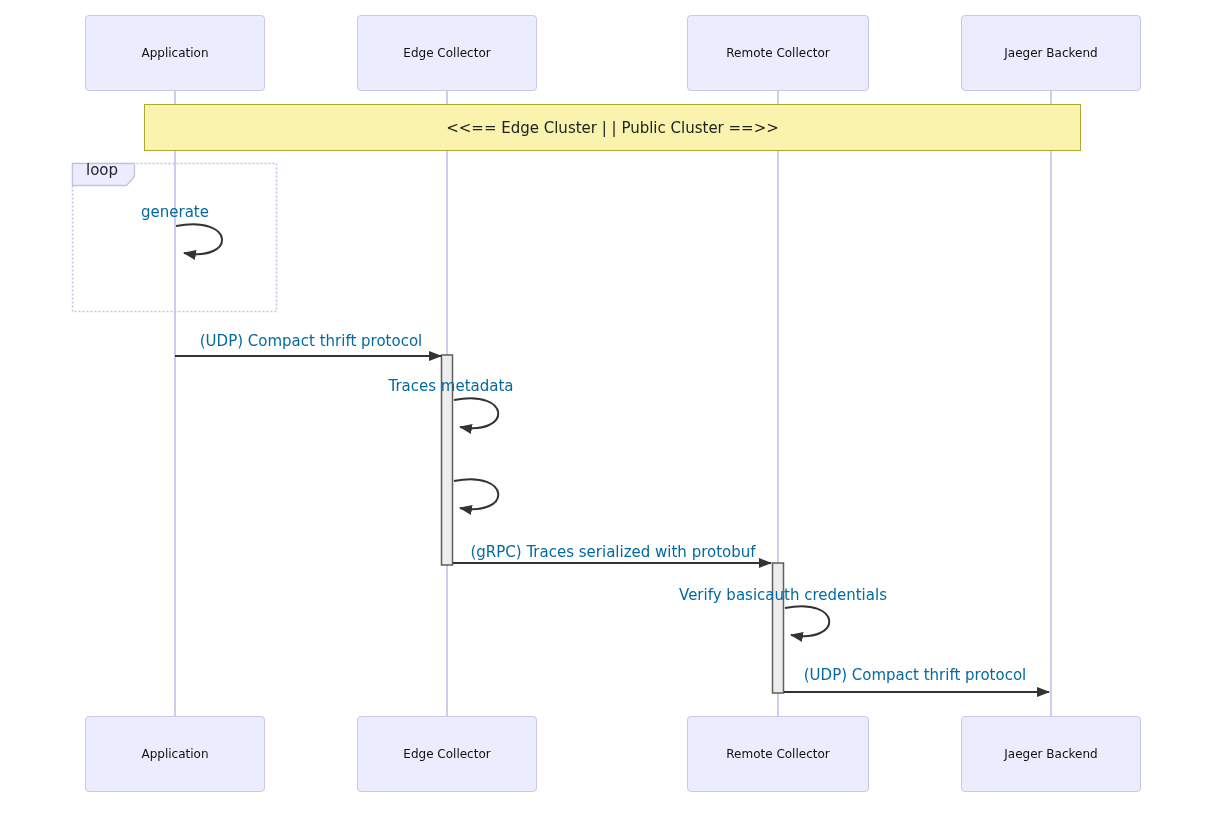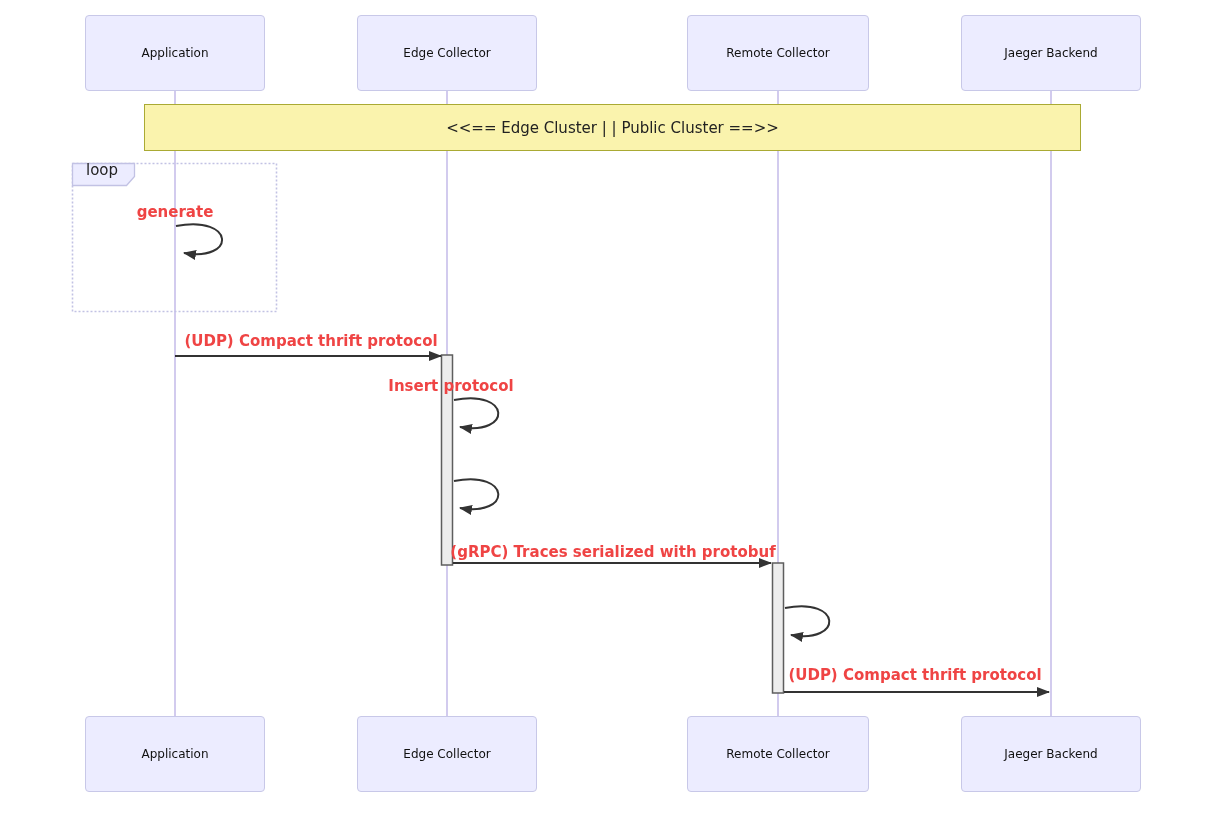--- a/index.html
+++ b/index.html
@@ -53,23 +53,23 @@
     display: flex;
     align-items: center;
     justify-content: center;
     font-size: 15px;
     color: #222222;
     z-index: 2;
   }
   .msg {
     position: absolute;
     transform: translateX(-50%);
-    font-weight: bold;
+    font-weight: normal;
     font-size: 15px;
-    color: #ef4444;
+    color: #0369a1;
     white-space: nowrap;
     z-index: 2;
   }
 </style>
 </head>
 <body>
 
 <div class="stage">
 
   <svg class="layer" width="1214" height="819" viewBox="0 0 1214 819">
@@ -116,22 +116,23 @@
   <div class="note">
     <span>&lt;&lt;== Edge Cluster | | Public Cluster ==&gt;&gt;</span>
   </div>
 
   <div class="loop-label">
     <span>loop</span>
   </div>
 
   <div class="msg" style="left:175px; top:203px;">generate</div>
   <div class="msg" style="left:311px; top:332px;">(UDP) Compact thrift protocol</div>
-  <div class="msg" style="left:451px; top:377px;">Insert protocol</div>
+  <div class="msg" style="left:451px; top:377px;">Traces metadata</div>
   <div class="msg" style="left:613px; top:543px;">(gRPC) Traces serialized with protobuf</div>
+  <div class="msg" style="left:783px; top:586px;">Verify basicauth credentials</div>
   <div class="msg" style="left:915px; top:666px;">(UDP) Compact thrift protocol</div>
 
   <div class="actor" style="left:85px;  top:716px; width:180px;">
       <span>Application</span>
     </div>
   <div class="actor" style="left:357px; top:716px; width:180px;">
       <span>Edge Collector</span>
     </div>
   <div class="actor" style="left:687px; top:716px; width:182px;">
       <span>Remote Collector</span>

